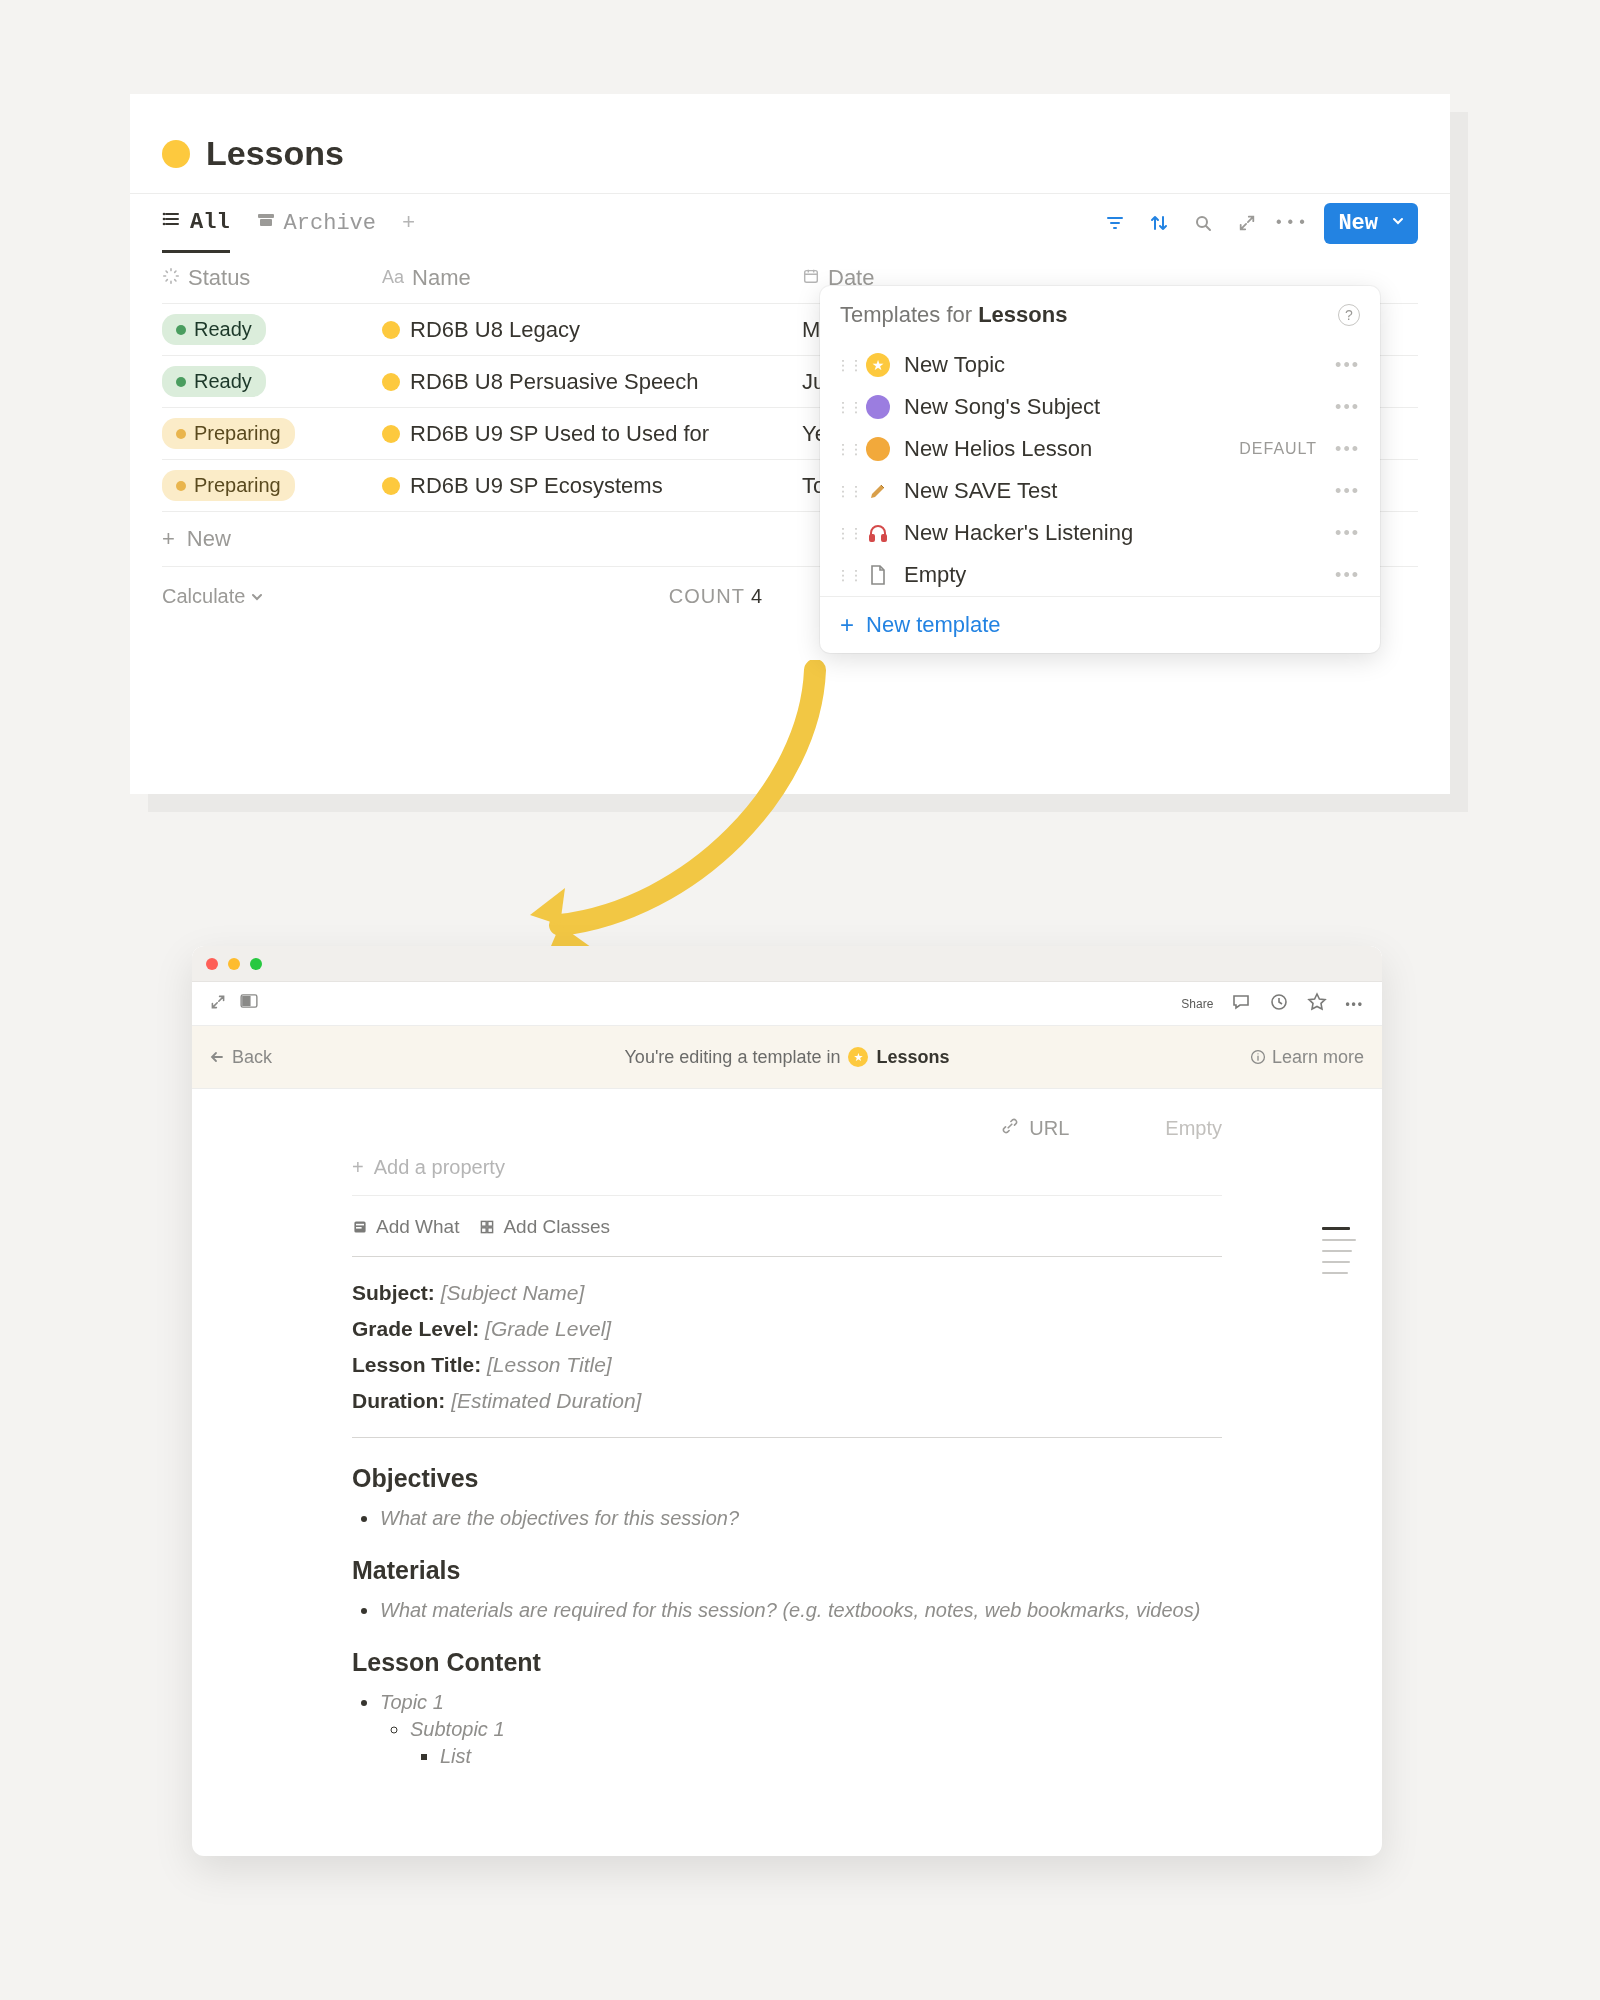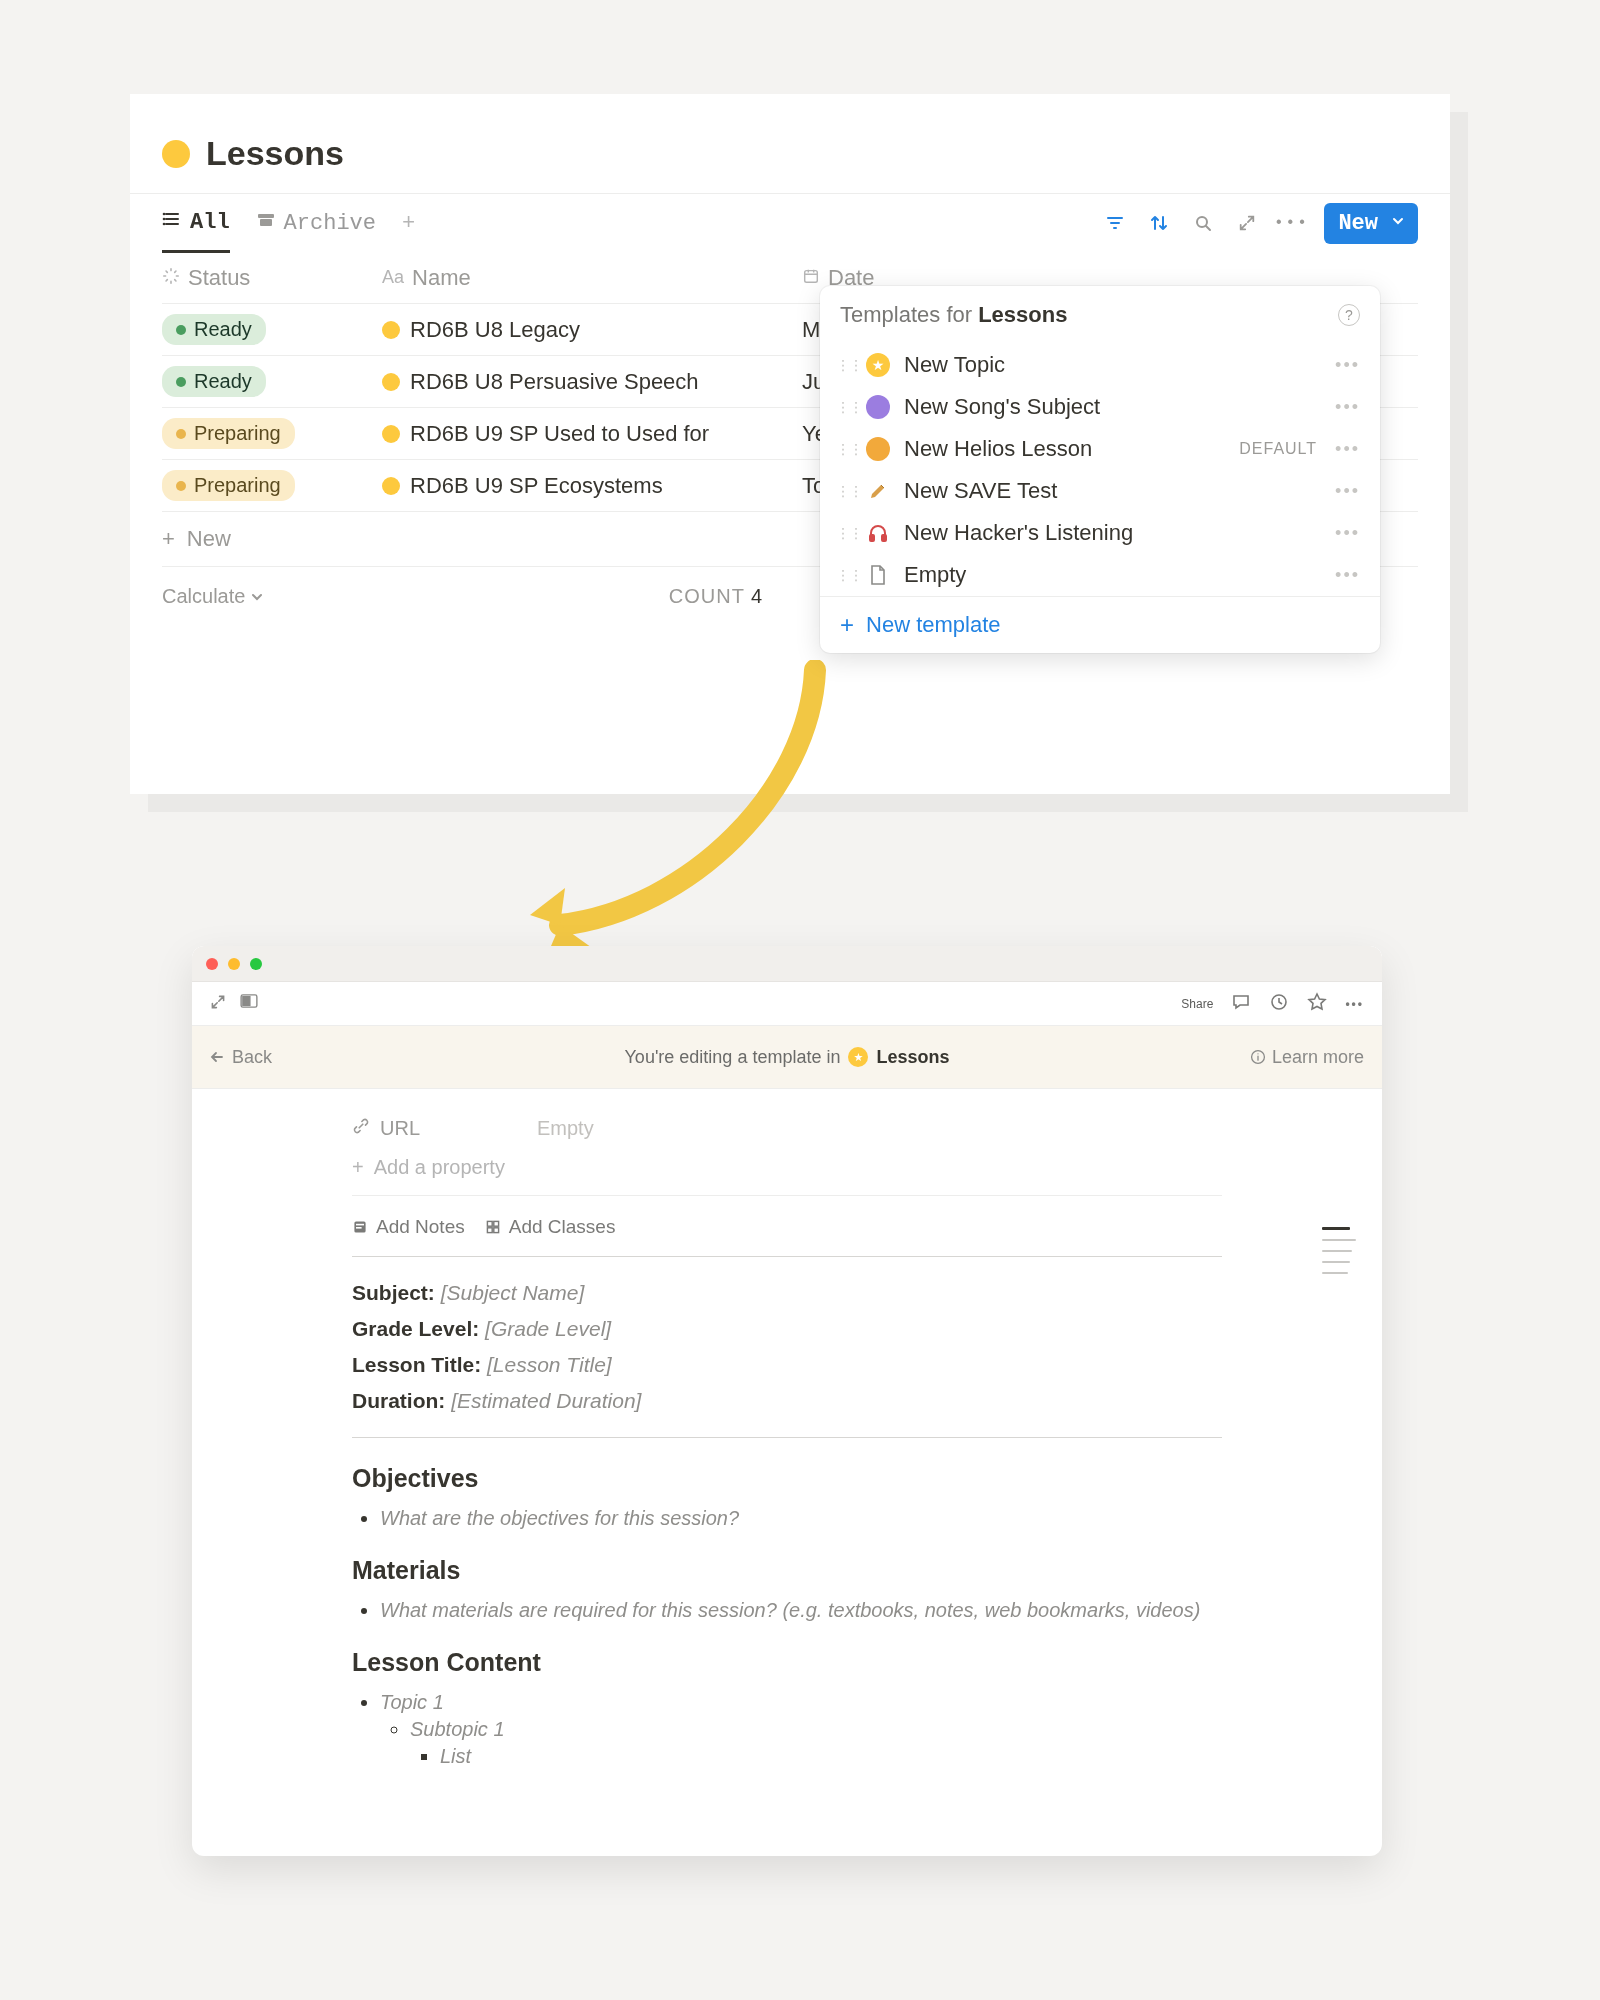--- a/index.html
+++ b/index.html
@@ -162,21 +162,21 @@
   }
   .tmpl-banner .bl { display:flex; align-items:center; gap:8px; color:#8a8a88; cursor:pointer; }
   .tmpl-banner .bc { display:flex; align-items:center; gap:8px; }
   .bc .mini-icon { width:20px; height:20px; border-radius:50%; background:#fdc93e; display:flex; align-items:center; justify-content:center; }
   .bc .mini-icon::after{content:"★"; color:#fff; font-size:11px;}
   .bc b { color:#37352f; font-weight:600; }
   .tmpl-banner .br { justify-self: end; display:flex; align-items:center; gap:6px; color:#8a8a88; cursor:pointer; }
 
   .editor-body { padding: 22px 160px 0 160px; height: calc(100% - 36px - 44px - 48px);
     overflow:hidden; font-size: 20px; position:relative; }
-  .prop-row { display:flex; align-items:center; gap:25px; color:#9b9a97; padding: 6px 0; }
+  .prop-row { display:flex; align-items:center; gap:4px; color:#9b9a97; padding: 6px 0; justify-content: flex-end; }
   .prop-row .pl { display:flex; align-items:center; gap:10px; width: 160px; }
   .prop-row .pv { color:#c2c0bd; }
   .add-prop { display:flex; align-items:center; gap:10px; color:#b5b5b5; padding:10px 0 16px 0;
     cursor:pointer; border-bottom:1px solid #ededec; margin-bottom: 20px; }
 
   .quick-actions { display:flex; gap:20px; color:#7a7a78; font-size:19px; padding-bottom:18px; }
   .qa { display:flex; align-items:center; gap:8px; cursor:pointer; }
 
   .meta-block { border-top:1px solid #d7d6d3; border-bottom:1px solid #d7d6d3;
     padding: 18px 0; margin-bottom: 26px; }
@@ -515,21 +515,21 @@
       <span>Add a property</span>
     </div>
 
     <div class="quick-actions">
       <div class="qa">
         <svg width="16" height="16" viewBox="0 0 20 20" fill="#7a7a78">
             <rect x="3" y="3" width="14" height="14" rx="2"></rect>
             <rect x="5" y="6" width="10" height="2" fill="#fff"></rect>
             <rect x="5" y="10" width="7" height="2" fill="#fff"></rect>
           </svg>
-        <span>Add Notes</span>
+        <span>Add What</span>
       </div>
       <div class="qa">
         <svg width="16" height="16" viewBox="0 0 20 20" fill="none" stroke="#7a7a78" stroke-width="1.8">
             <rect x="3" y="3" width="6" height="6"></rect>
             <rect x="11" y="3" width="6" height="6"></rect>
             <rect x="3" y="11" width="6" height="6"></rect>
             <rect x="11" y="11" width="6" height="6"></rect>
           </svg>
         <span>Add Classes</span>
       </div>

